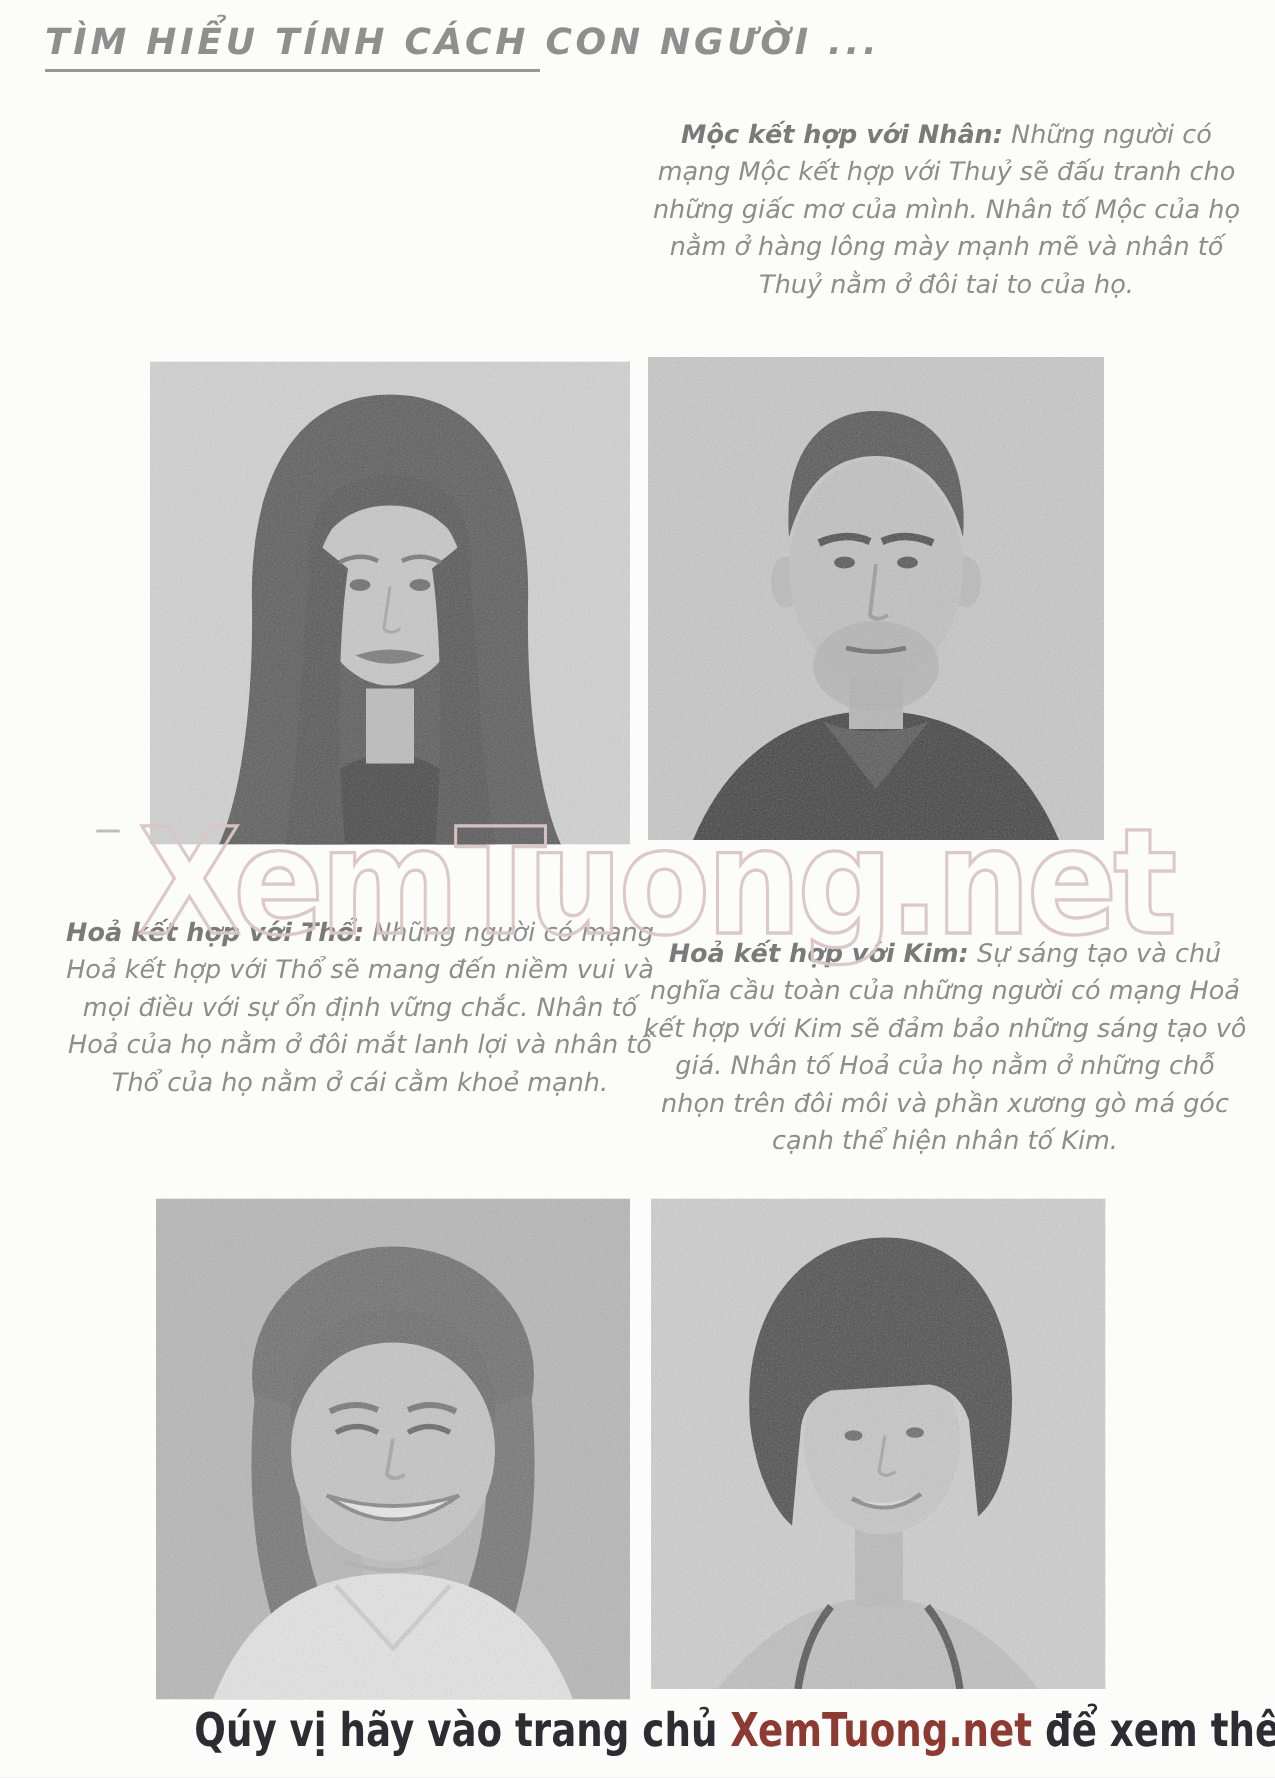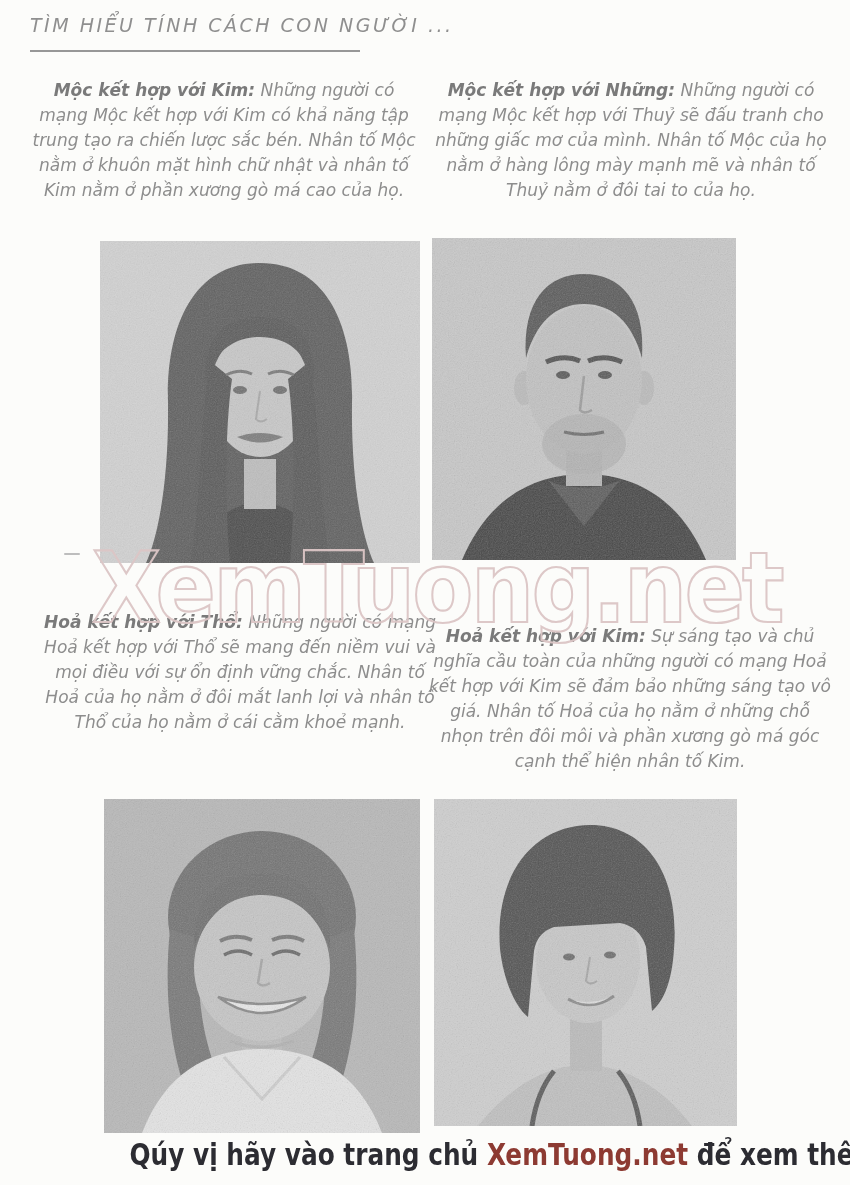--- a/index.html
+++ b/index.html
@@ -4,23 +4,23 @@
 <style>
   html,body{margin:0;padding:0;background:#e8e8e8;}
   .page{
     position:relative;width:850px;height:1185px;margin:0 auto;
     background:#fcfcfa;overflow:hidden;
     font-family:"DejaVu Sans","Liberation Sans",sans-serif;
   }
   
   .chapter-header{
     position:absolute;left:30px;top:14px;width:330px;
-    font-size:19px;font-weight:normal;font-style:italic;
+    font-size:24px;font-weight:bold;font-style:italic;
     letter-spacing:2.5px;color:#8f8f8f;
-    border-bottom:2px solid #979797;padding-bottom:14px;
+    border-bottom:2px solid #979797;padding-bottom:4px;
     white-space:nowrap;
   }
   
   .para{
     position:absolute;text-align:center;
     font-style:italic;font-size:17px;line-height:25px;color:#8d8d8d;
     z-index:2;
   }
   .para b{font-weight:bold;color:#7a7a7a;}
   .para-1{left:28px;top:78px;width:392px;}
@@ -58,27 +58,23 @@
       <feTurbulence type="fractalNoise" baseFrequency="0.85" numOctaves="2" stitchTiles="stitch"></feTurbulence>
       <feColorMatrix type="saturate" values="0"></feColorMatrix>
     </filter>
   </defs>
 </svg>
 
 <div class="page">
 
   <div class="chapter-header">TÌM HIỂU TÍNH CÁCH CON NGƯỜI ...</div>
 
-  <div class="para para-1">
-    <b>Mộc kết hợp với Kim:</b>
-    <span>Những người có mạng Mộc kết hợp với Kim có khả năng tập trung tạo ra chiến lược sắc bén. Nhân tố Mộc nằm ở khuôn mặt hình chữ nhật và nhân tố Kim nằm ở phần xương gò má cao của họ.</span>
-  </div>
 
   <div class="para para-2">
-    <b>Mộc kết hợp với Những:</b>
+    <b>Mộc kết hợp với Nhân:</b>
     <span>Những người có mạng Mộc kết hợp với Thuỷ sẽ đấu tranh cho những giấc mơ của mình. Nhân tố Mộc của họ nằm ở hàng lông mày mạnh mẽ và nhân tố Thuỷ nằm ở đôi tai to của họ.</span>
   </div>
 
   <div class="photo photo-1">
     <svg width="320" height="322" viewBox="0 0 320 322" aria-label="portrait-woman-long-dark-hair">
       <rect width="320" height="322" fill="#d4d4d4"></rect>
       <path d="M160 22 C 94 22 66 84 68 162 C 69 240 58 296 46 322 L 274 322 C 262 296 251 240 252 162 C 254 84 226 22 160 22 Z" fill="#5c5c5c"></path>
       <path d="M96 322 C 104 282 130 262 160 262 C 190 262 216 282 224 322 Z" fill="#484848"></path>
       <rect x="144" y="218" width="32" height="50" fill="#bfbfbf"></rect>
       <ellipse cx="160" cy="152" rx="50" ry="64" fill="#c9c9c9"></ellipse>

